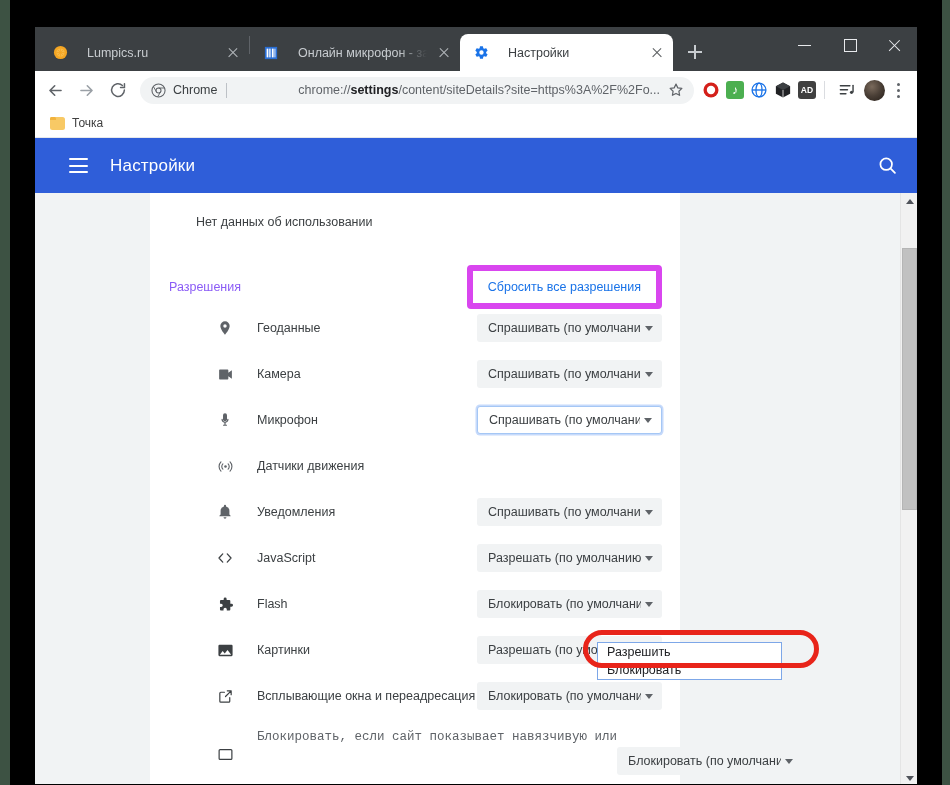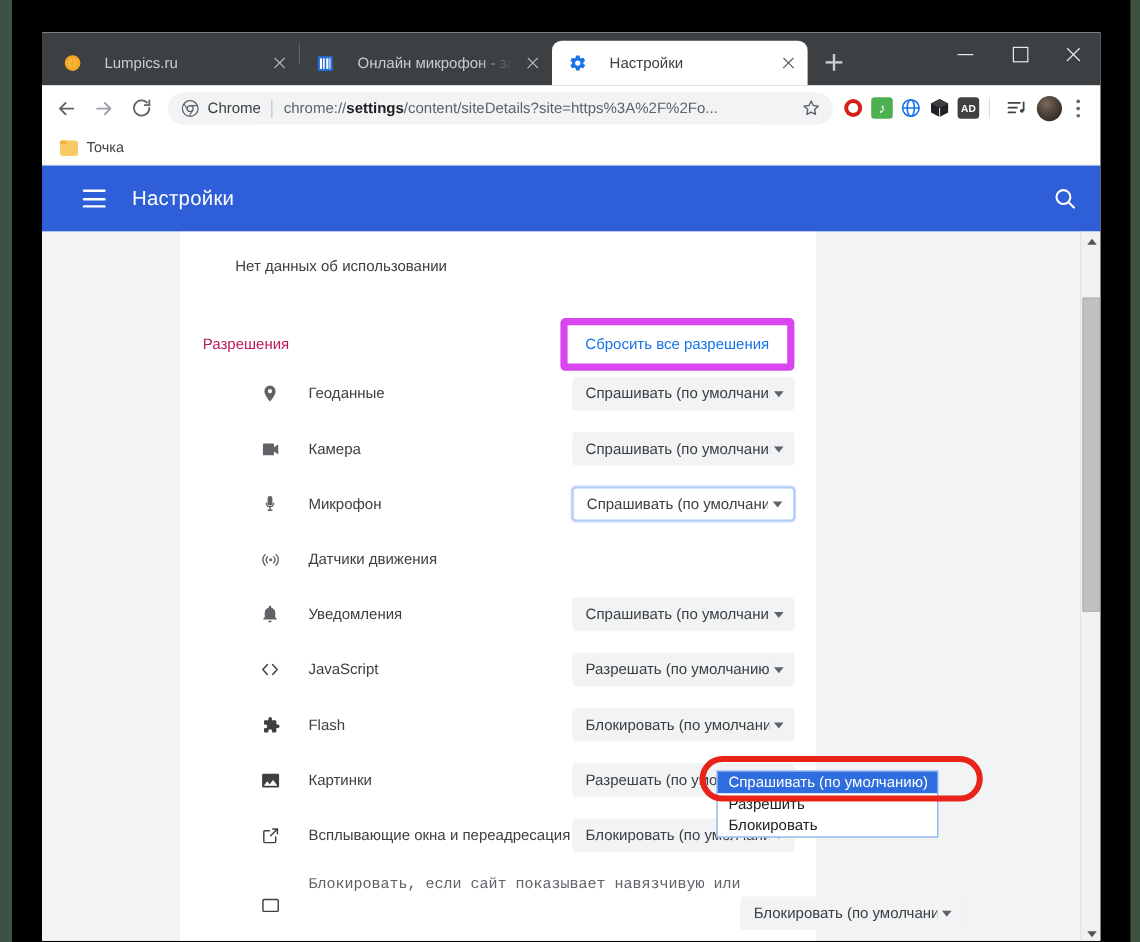--- a/index.html
+++ b/index.html
@@ -168,20 +168,21 @@
     flex: 1 1 auto;
     height: 27px;
     background: #f1f3f4;
     border-radius: 14px;
     display: flex;
     align-items: center;
     padding: 0 10px 0 11px;
     margin: 0 6px 0 6px;
     min-width: 0;
     overflow: hidden;
+    text-align: right;
   }
   .omni-chrome-icon { width: 15px; height: 15px; flex: 0 0 15px; margin-right: 7px; }
   .omni-scheme {
     font-size: 12.5px;
     color: #3c4043;
     white-space: nowrap;
   }
   .omni-divider {
     width: 1px; height: 15px;
     background: #bdc1c6;
@@ -308,21 +309,21 @@
   }
   .perm-head {
     display: flex;
     align-items: center;
     justify-content: space-between;
     padding: 40px 0 0 0;
     height: 76px;
   }
   .perm-head-label {
     font-size: 12.5px;
-    color: #be185d;
+    color: #8b5cf6;
     padding-left: 1px;
   }
   .reset-btn {
     border: 6px solid #d946ef;
     border-radius: 4px;
     background: #fff;
     color: #1a73e8;
     font-size: 12.5px;
     font-family: inherit;
     padding: 9px 15px;
@@ -775,21 +776,20 @@
         <div class="vs-arrow up">
             <i></i>
           </div>
         <div class="vs-thumb"></div>
         <div class="vs-arrow down">
             <i></i>
           </div>
       </div>
 
       <div class="dropdown">
-        <div class="dd-item selected">Спрашивать (по умолчанию)</div>
         <div class="dd-item">Разрешить</div>
         <div class="dd-item">Блокировать</div>
       </div>
 
       <div class="annotation-oval"></div>
     </div>
 
   </div>
 </div>
 

